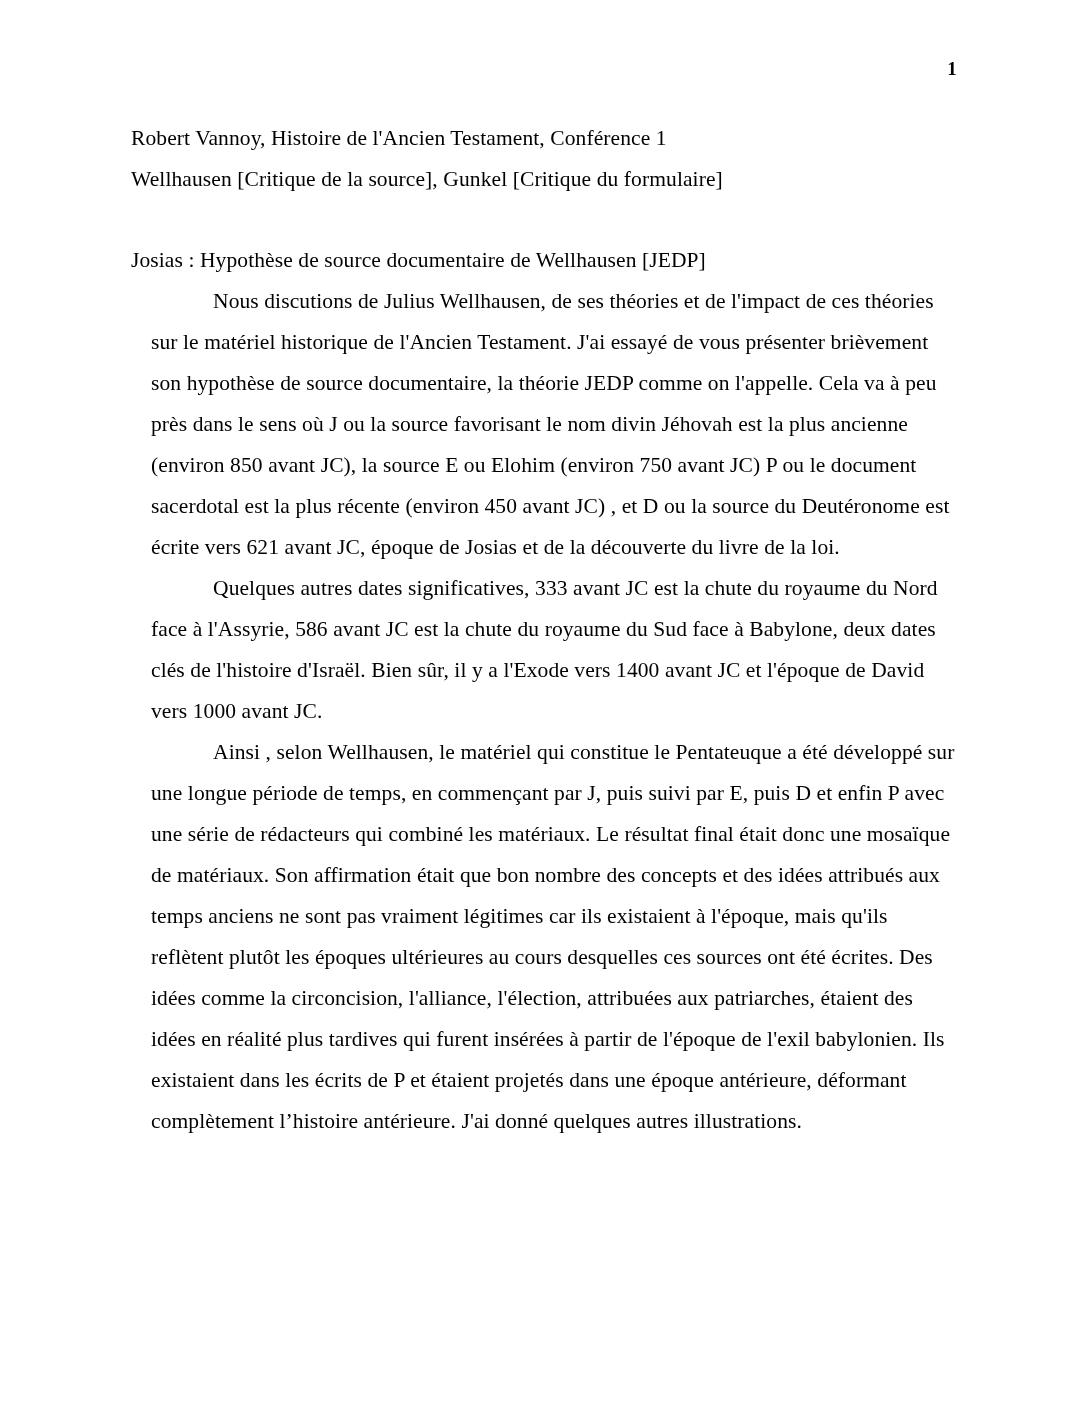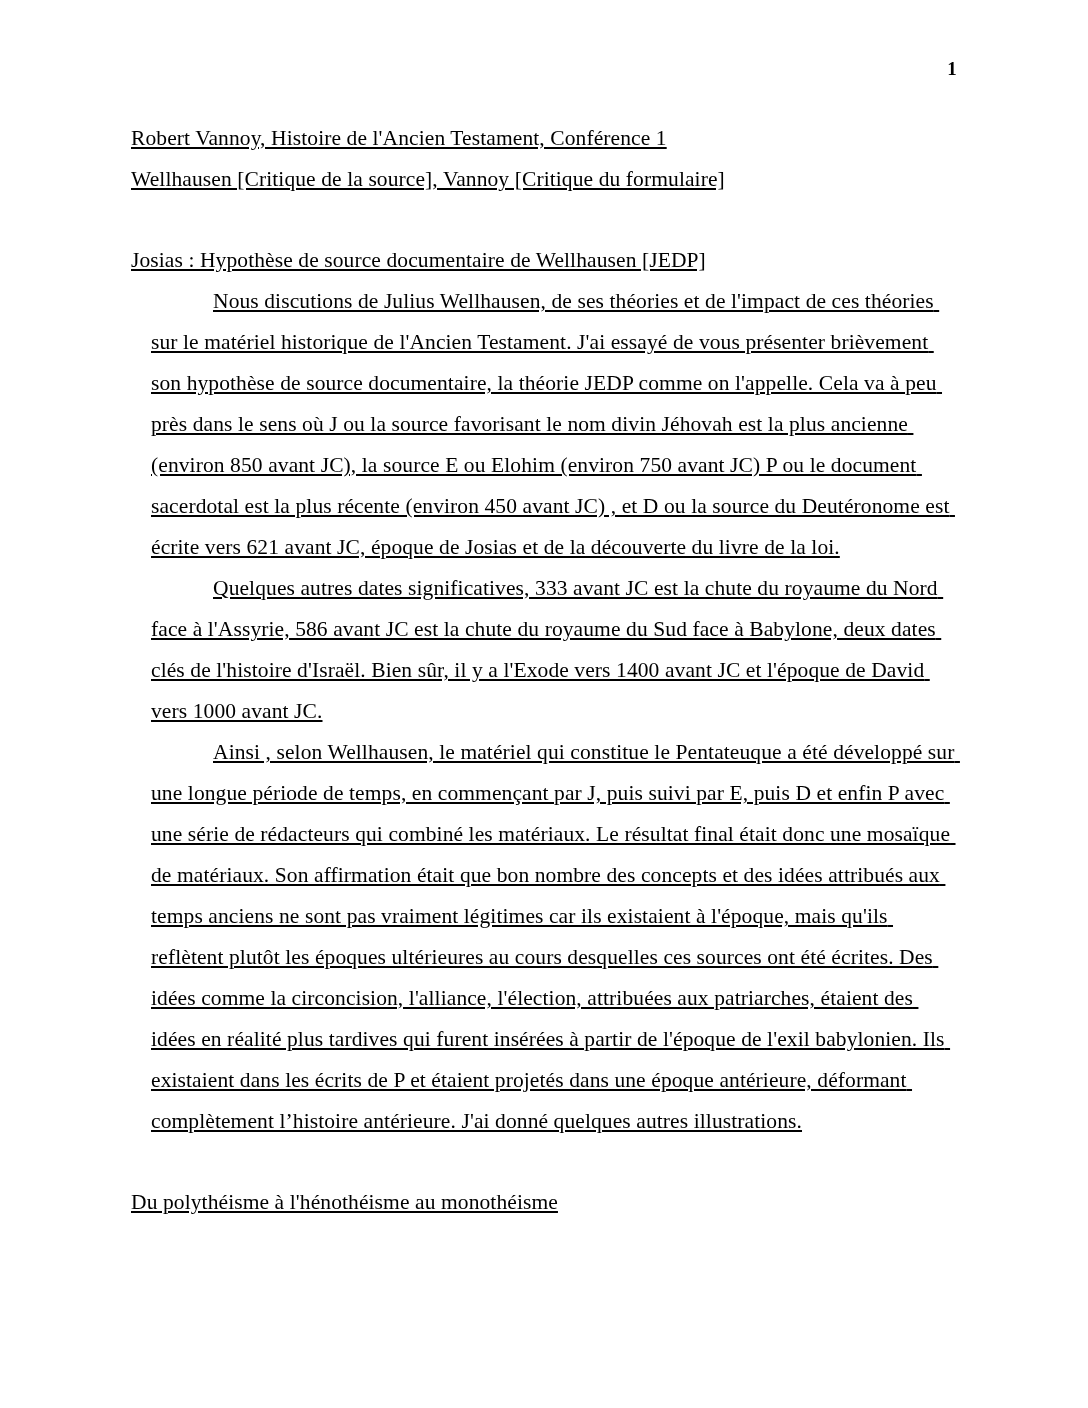--- a/index.html
+++ b/index.html
@@ -35,21 +35,20 @@
     position: absolute;
     top: 118px;
     left: 131px;
     width: 826px;
   }
   .line {
     font-size: 21.5px;
     line-height: 41px;
     white-space: pre-wrap;
     letter-spacing: 0.1px;
-    text-decoration: underline;
   }
   .block-gap-lg {
     height: 40px;
   }
   .indent {
     text-indent: 62px;
     margin-left: 20px;
   }
   p {
     margin: 0;
@@ -62,32 +61,29 @@
 <body>
 
 <div class="page">
 
   <div class="page-number">1</div>
 
   <div class="content">
 
     <div class="header-block">
       <p class="line">Robert Vannoy, Histoire de l'Ancien Testament, Conférence 1</p>
-      <p class="line">Wellhausen [Critique de la source], Vannoy [Critique du formulaire]</p>
+      <p class="line">Wellhausen [Critique de la source], Gunkel [Critique du formulaire]</p>
     </div>
 
     <div class="block-gap-lg"></div>
 
     <div class="section">
       <p class="line">Josias : Hypothèse de source documentaire de Wellhausen [JEDP]</p>
       <p class="line indent">Nous discutions de Julius Wellhausen, de ses théories et de l'impact de ces théories sur le matériel historique de l'Ancien Testament. J'ai essayé de vous présenter brièvement son hypothèse de source documentaire, la théorie JEDP comme on l'appelle. Cela va à peu près dans le sens où J ou la source favorisant le nom divin Jéhovah est la plus ancienne (environ 850 avant JC), la source E ou Elohim (environ 750 avant JC) P ou le document sacerdotal est la plus récente (environ 450 avant JC) , et D ou la source du Deutéronome est écrite vers 621 avant JC, époque de Josias et de la découverte du livre de la loi.</p>
       <p class="line indent">Quelques autres dates significatives, 333 avant JC est la chute du royaume du Nord face à l'Assyrie, 586 avant JC est la chute du royaume du Sud face à Babylone, deux dates clés de l'histoire d'Israël. Bien sûr, il y a l'Exode vers 1400 avant JC et l'époque de David vers 1000 avant JC.</p>
       <p class="line indent">Ainsi , selon Wellhausen, le matériel qui constitue le Pentateuque a été développé sur une longue période de temps, en commençant par J, puis suivi par E, puis D et enfin P avec une série de rédacteurs qui combiné les matériaux. Le résultat final était donc une mosaïque de matériaux. Son affirmation était que bon nombre des concepts et des idées attribués aux temps anciens ne sont pas vraiment légitimes car ils existaient à l'époque, mais qu'ils reflètent plutôt les époques ultérieures au cours desquelles ces sources ont été écrites. Des idées comme la circoncision, l'alliance, l'élection, attribuées aux patriarches, étaient des idées en réalité plus tardives qui furent insérées à partir de l'époque de l'exil babylonien. Ils existaient dans les écrits de P et étaient projetés dans une époque antérieure, déformant complètement l’histoire antérieure. J'ai donné quelques autres illustrations.</p>
     </div>
 
     <div class="block-gap-lg"></div>
 
-    <div class="section">
-      <p class="line">Du polythéisme à l'hénothéisme au monothéisme</p>
-    </div>
 
   </div>
 </div>
 
 </body></html>

